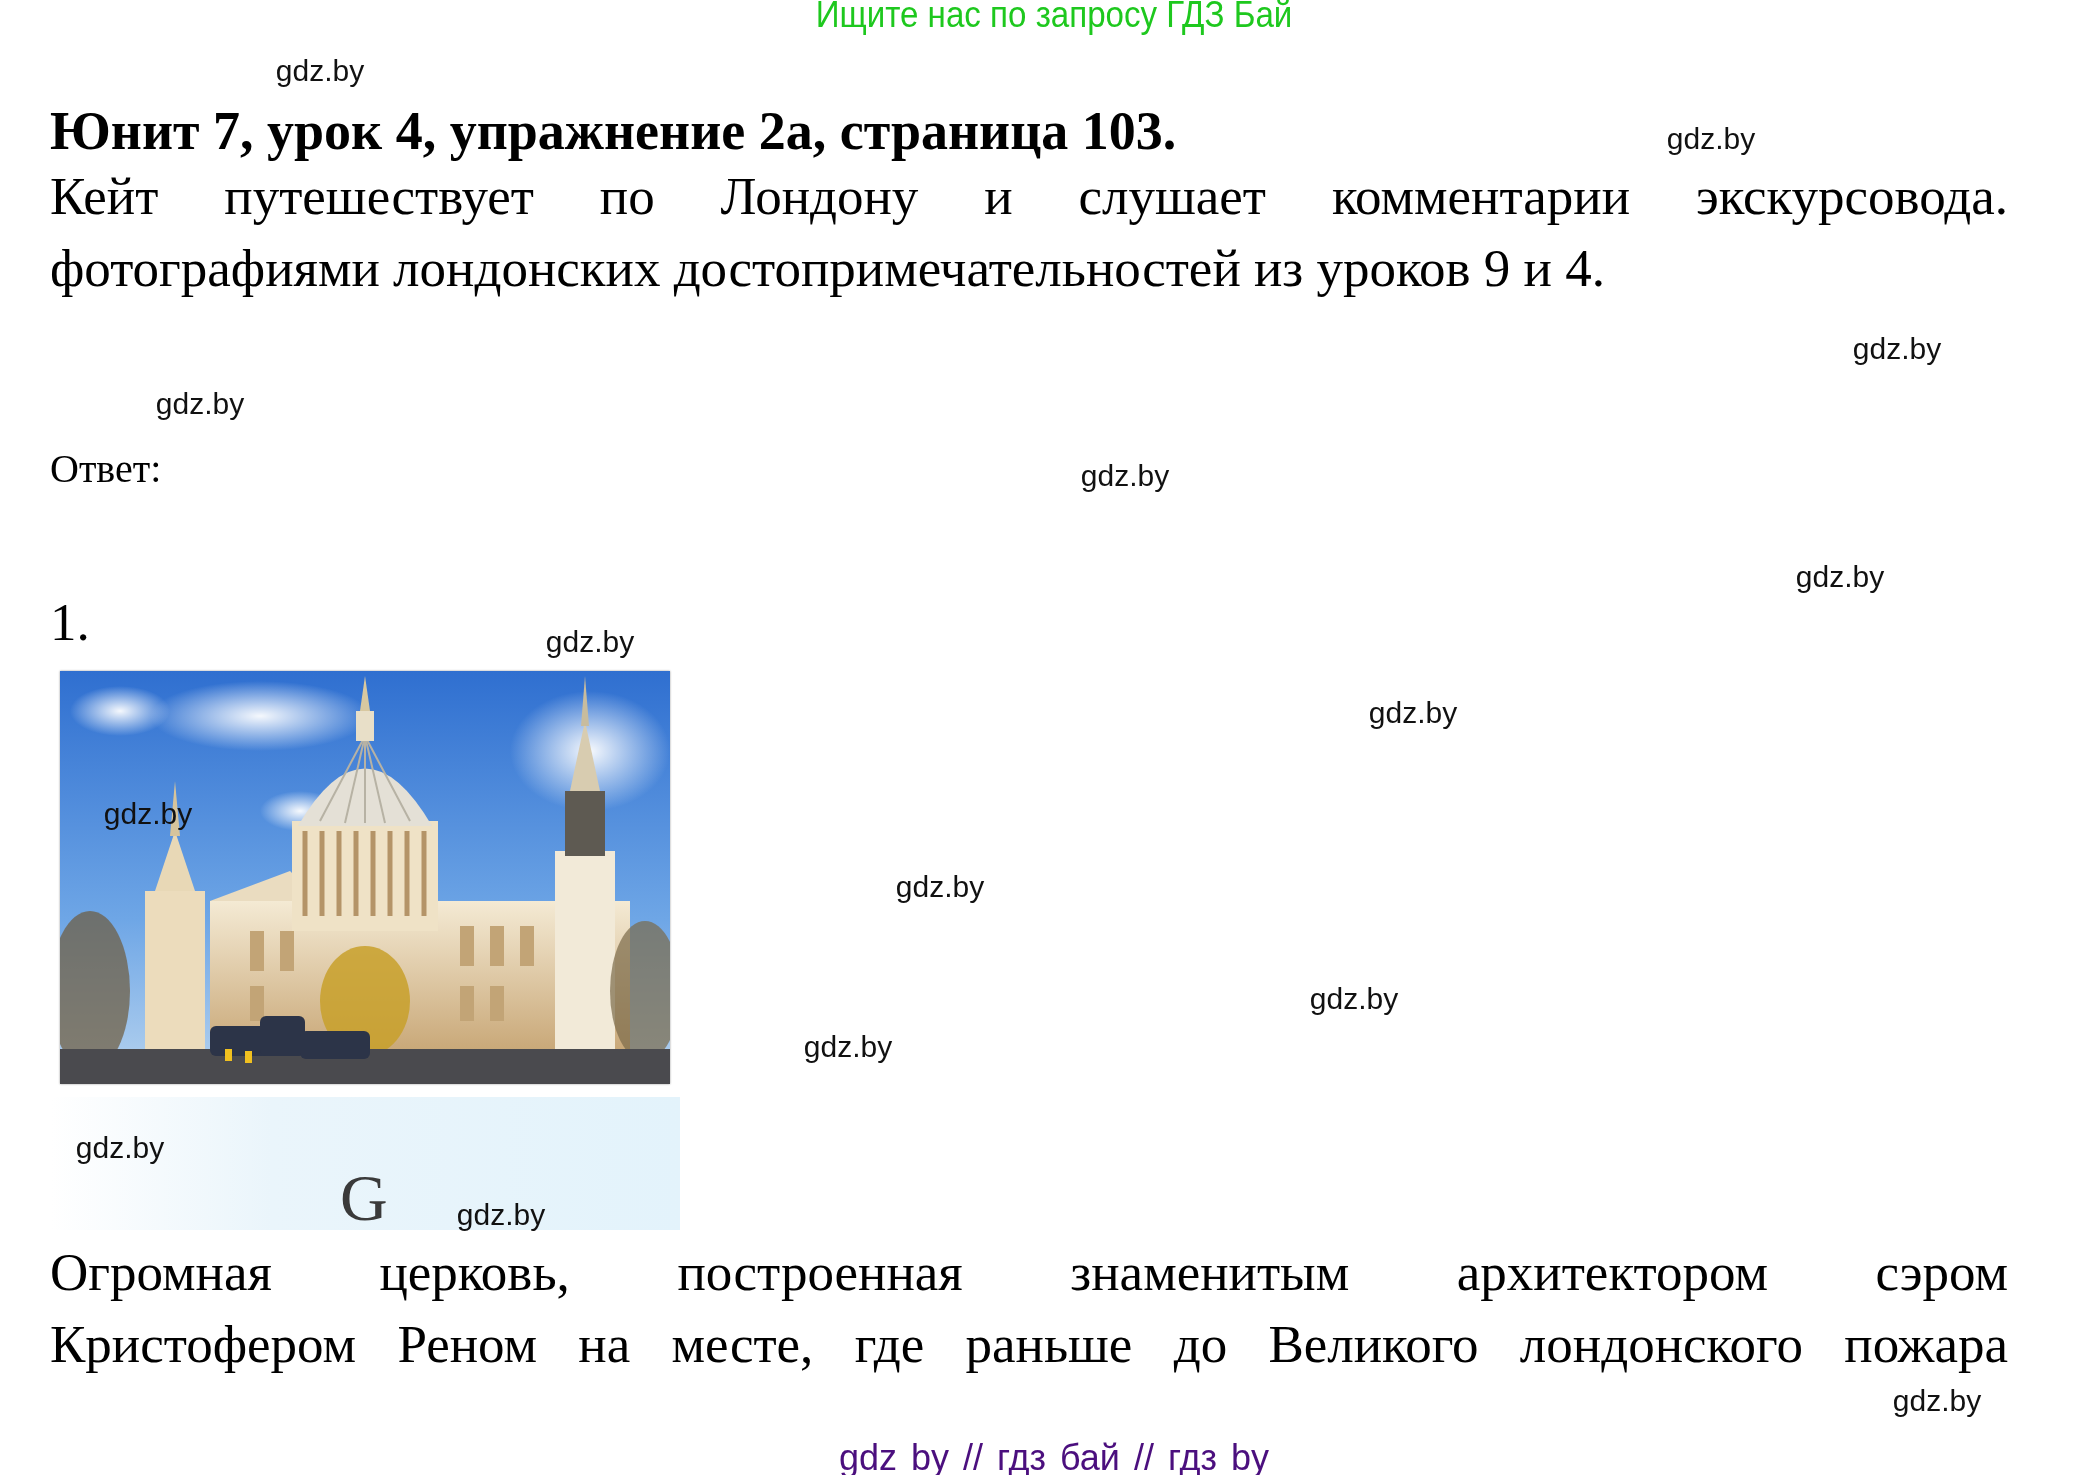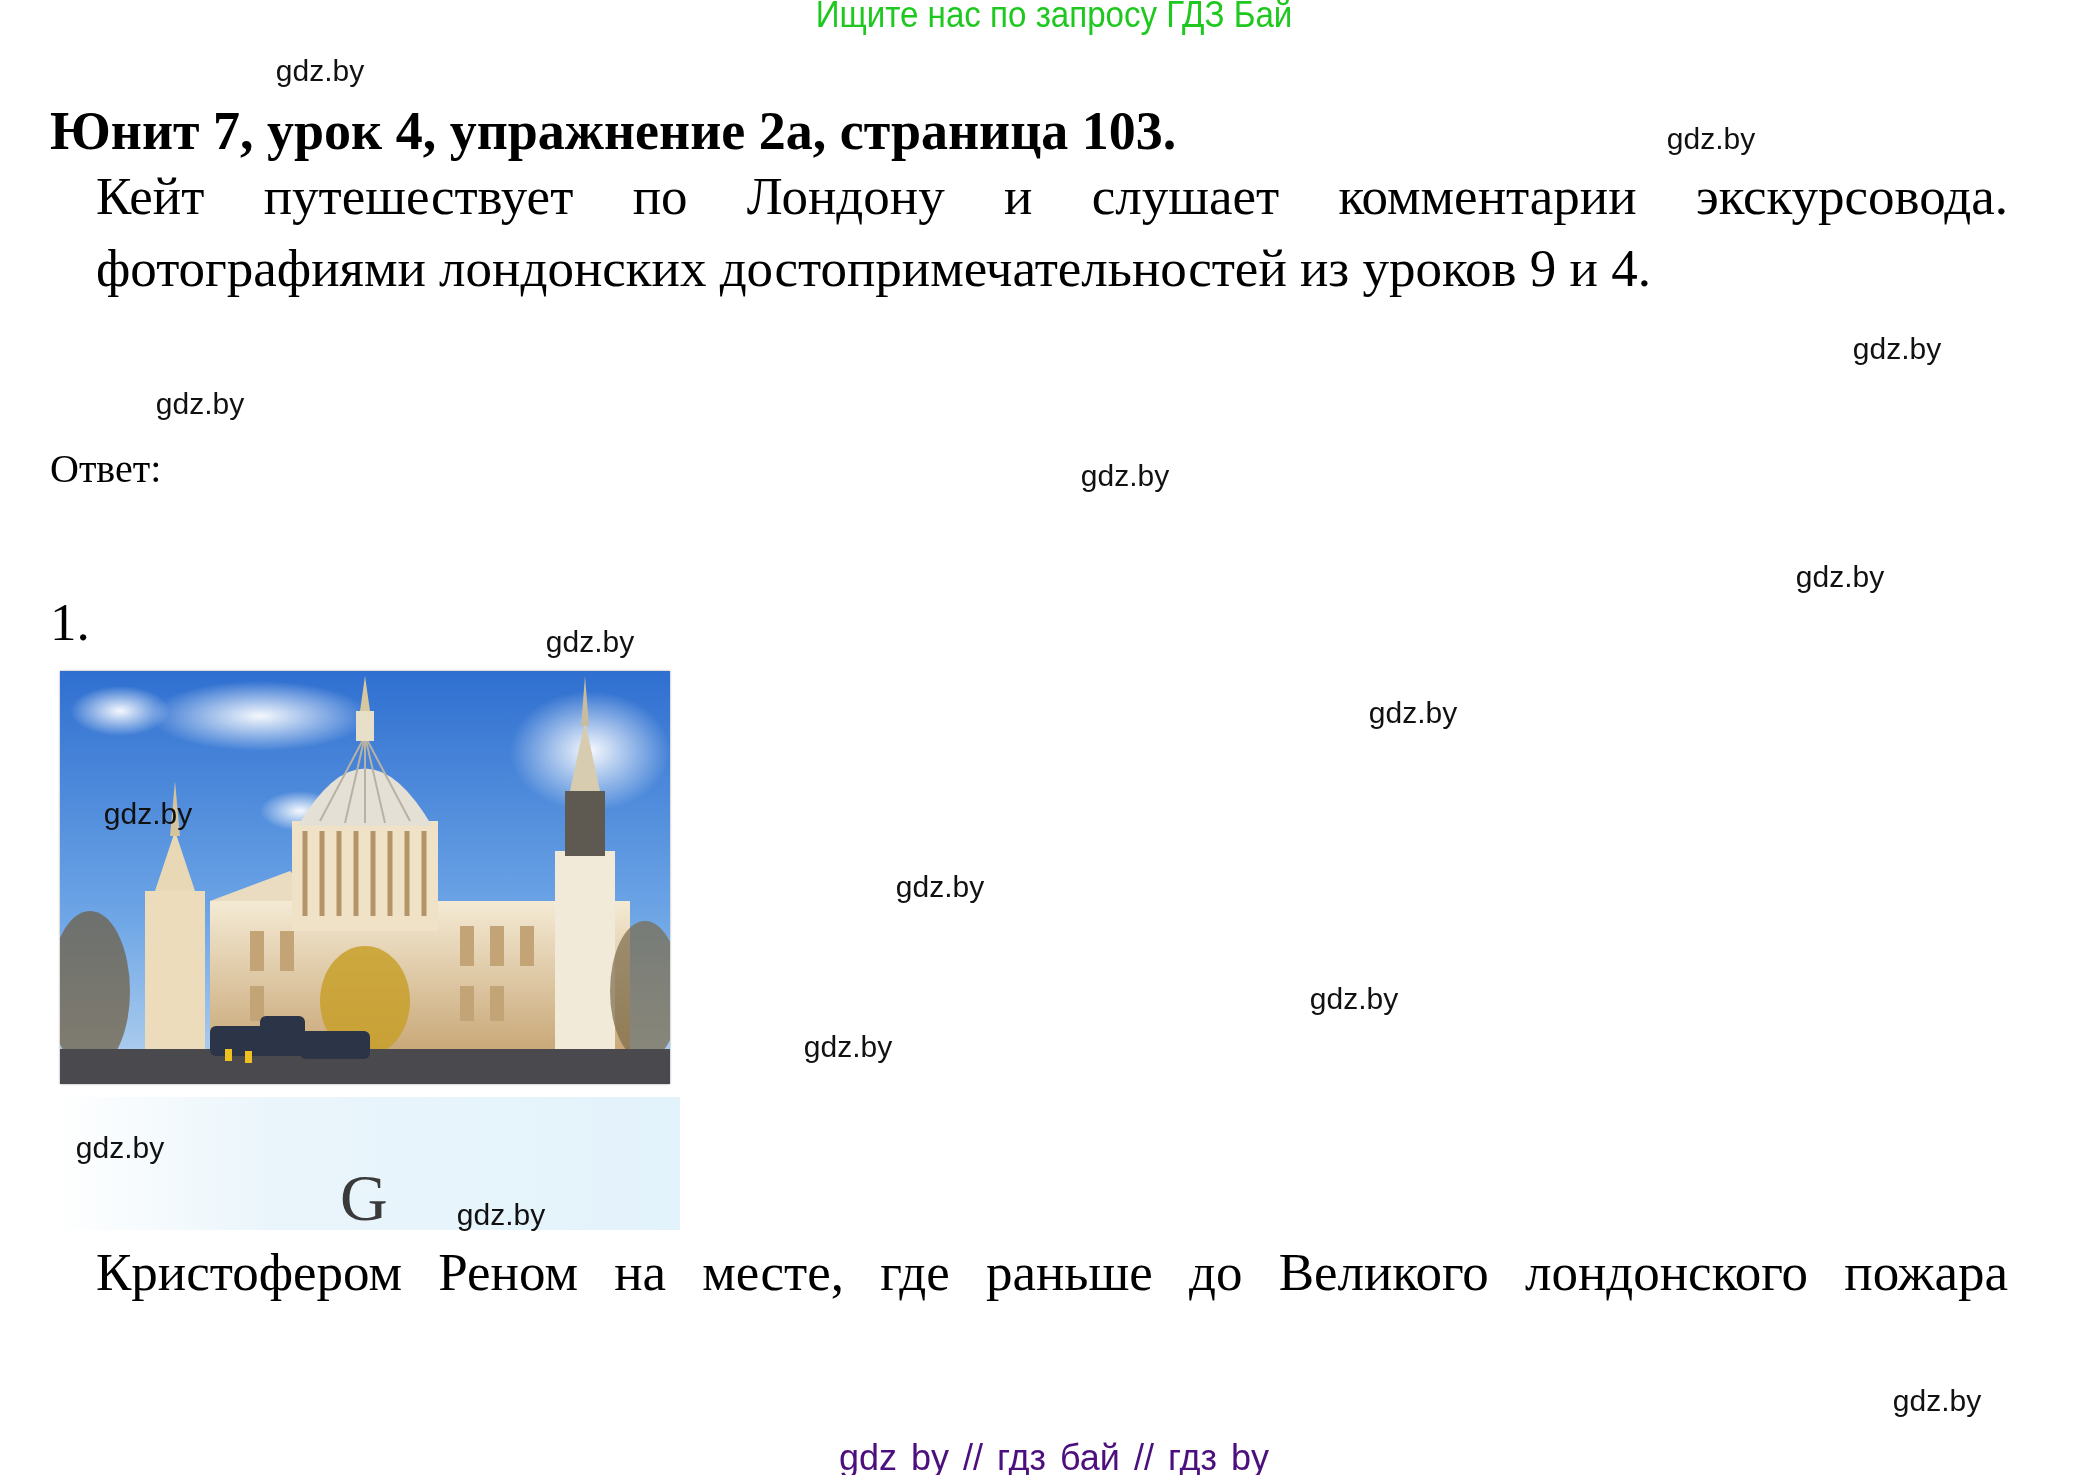--- a/index.html
+++ b/index.html
@@ -12,21 +12,21 @@
   }
   .title {
     left:50px; top:100px; font-family:"Liberation Serif", serif; font-weight:bold;
     font-size:54px; color:#000; white-space:nowrap;
   }
   .para {
     left:50px; width:1958px; font-family:"Liberation Serif", serif;
     font-size:53px; color:#000; line-height:72px; text-align:justify;
     text-align-last:auto;
   }
-  .para .ln { display:block; text-align:justify; text-align-last:justify; height:72px; white-space:nowrap;margin-left:46px; }
+  .para .ln { display:block; text-align:justify; text-align-last:justify; height:72px; white-space:nowrap; }
   .para .ln.last { text-align-last:left; }
   .answer { left:50px; top:445px; font-family:"Liberation Serif", serif; font-size:40px; color:#000; }
   .num { left:50px; top:592px; font-family:"Liberation Serif", serif; font-size:53px; color:#000; }
   .photo {
     left:60px; top:671px; width:610px; height:413px; overflow:hidden;
     box-shadow:0 0 2px rgba(0,0,0,0.4);
   }
   .strip {
     left:51px; top:1097px; width:629px; height:133px;
     background:linear-gradient(90deg,#ffffff 0%, #eaf5fb 35%, #e3f3fb 100%);
@@ -142,20 +142,21 @@
         <rect x="165" y="378" width="7" height="12"></rect>
         <rect x="185" y="380" width="7" height="12"></rect>
       </g>
   </svg>
 </div>
 
 <div class="abs strip"></div>
 <div class="abs strip-letter">G</div>
 
 <div class="abs para" style="top:1236px;">
+  <span class="ln">Огромная церковь, построенная знаменитым архитектором сэром</span>
   <span class="ln">Кристофером Реном на месте, где раньше до Великого лондонского пожара</span>
 </div>
 
 <div id="wm-layer">
     <div class="abs wm" style="left: 320px; top: 71px;">gdz.by</div>
     <div class="abs wm" style="left: 1711px; top: 139px;">gdz.by</div>
     <div class="abs wm" style="left: 1897px; top: 349px;">gdz.by</div>
     <div class="abs wm" style="left: 200px; top: 404px;">gdz.by</div>
     <div class="abs wm" style="left: 1125px; top: 476px;">gdz.by</div>
     <div class="abs wm" style="left: 1840px; top: 577px;">gdz.by</div>

